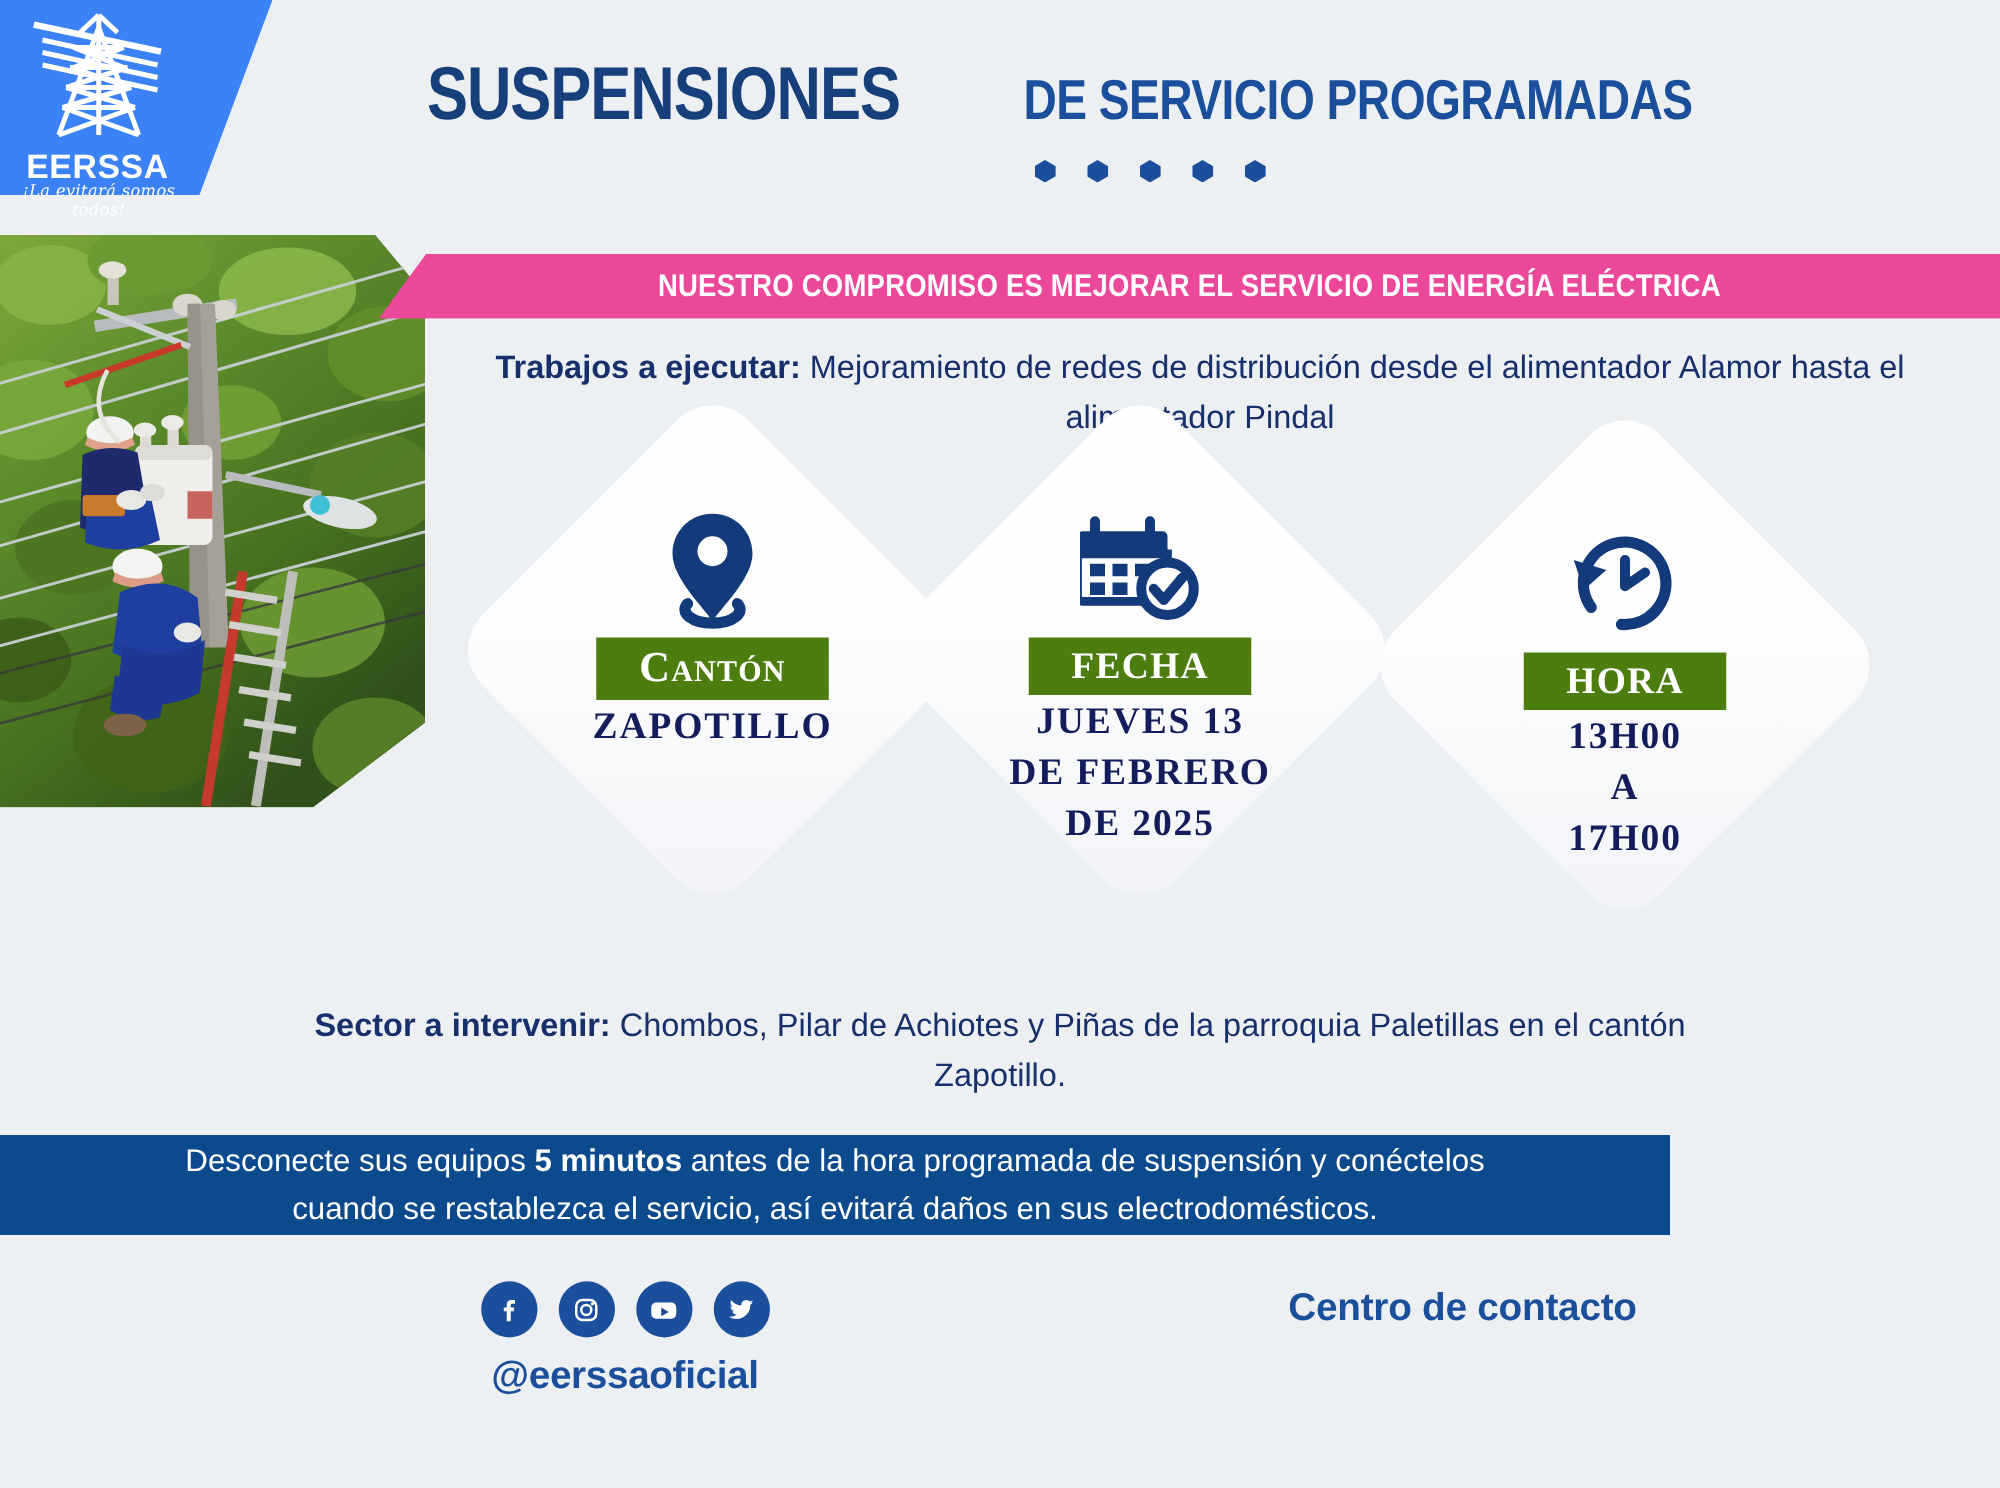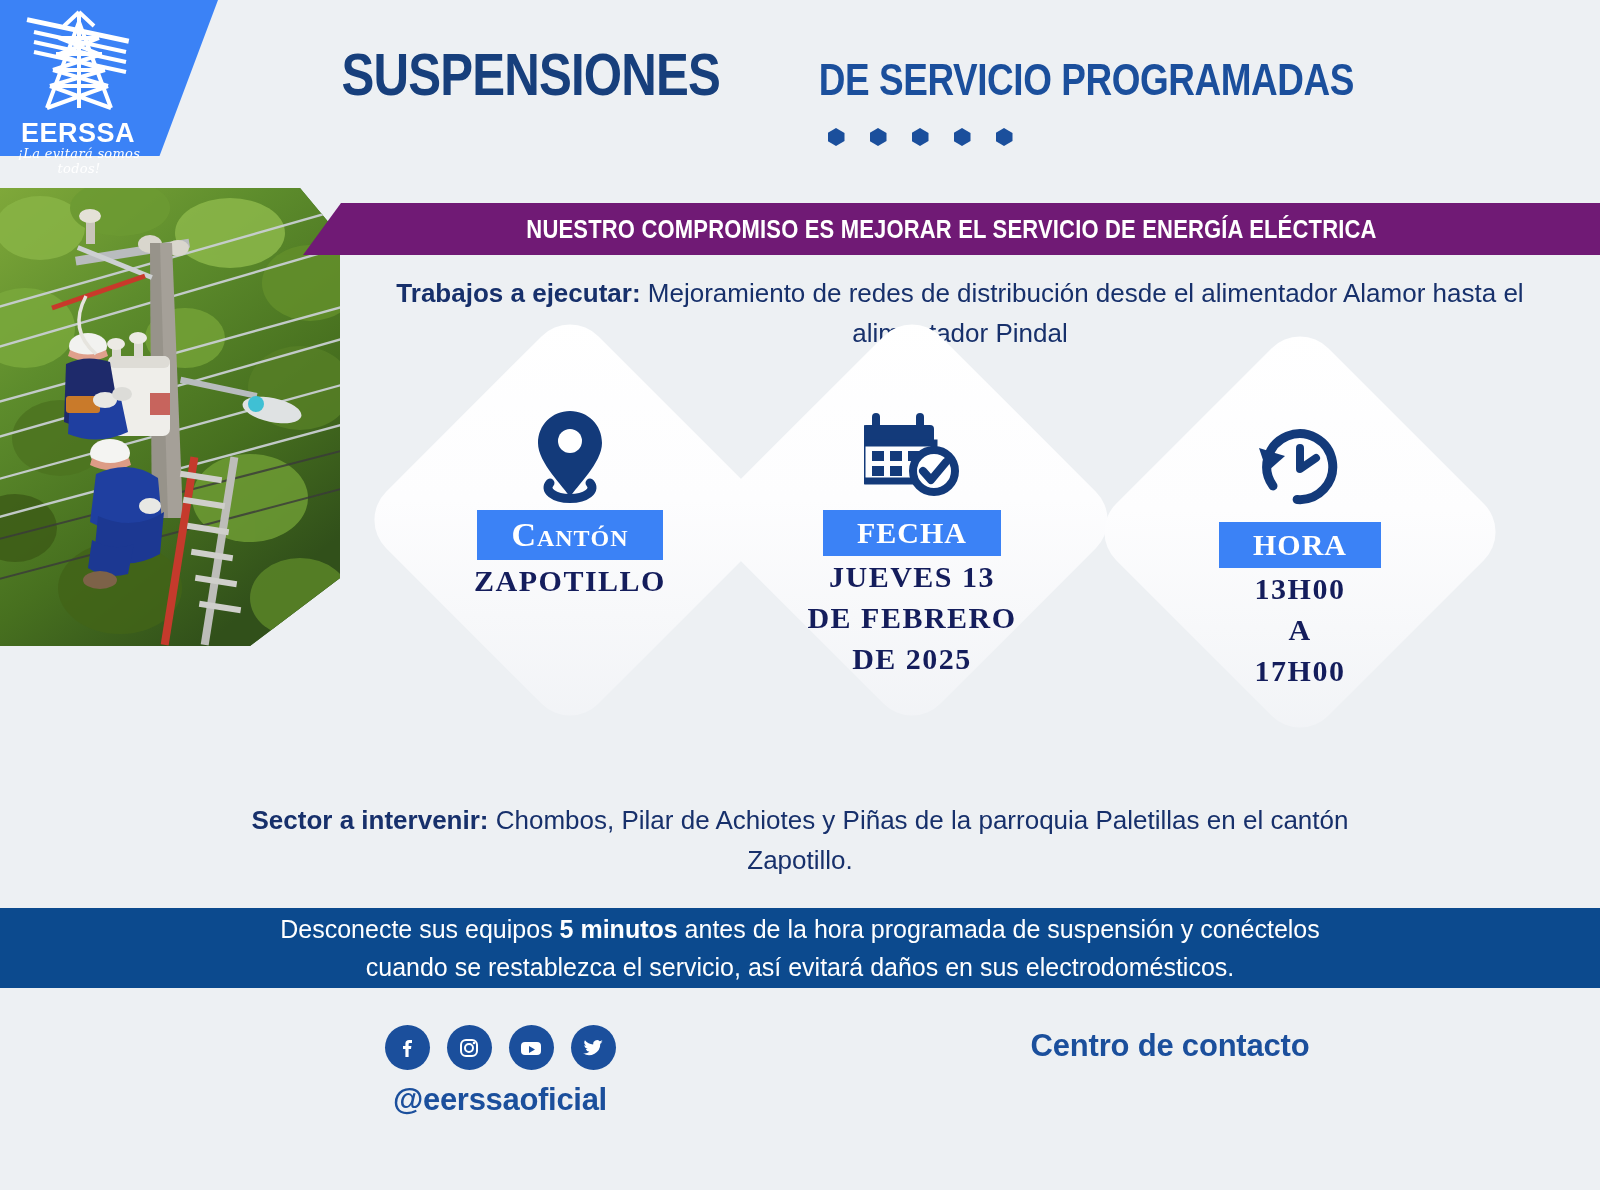--- a/index.html
+++ b/index.html
@@ -58,21 +58,21 @@
     transform-origin:center;margin-left:-6px;
   }
   .dots{position:absolute;left:300px;top:128px;width:1240px;
     display:flex;justify-content:center;gap:25px;}
   .dot{width:17px;height:18px;background:#1b4f9c;
     clip-path:polygon(50% 0,100% 28%,100% 72%,50% 100%,0 72%,0 28%);}
 
   
   .banner{
     position:absolute;left:303px;top:203px;width:1297px;height:52px;
-    background:#701a75;
+    background:#ec4899;
     clip-path:polygon(38px 0,1297px 0,1297px 52px,0 52px);
     z-index:5;
     text-align:right;
   }
   .banner span{
     position:absolute;left:0;top:0;width:1297px;height:52px;
     display:flex;align-items:center;justify-content:center;
     color:#fff;font-weight:bold;font-size:25px;letter-spacing:.2px;
     font-family:"Liberation Sans Narrow","Liberation Sans",sans-serif;
     transform:scaleX(.88);
@@ -93,41 +93,41 @@
     transform:rotate(45deg);border-radius:40px;
     background:linear-gradient(135deg,#ffffff 0%,#fdfdfe 45%,#f1f3f6 100%);
   }
   .card-1{left:420px;top:10px;}
   .card-2{left:762px;top:10px;}
   .card-3{left:1150px;top:22px;}
 
   .card-content{position:absolute;left:-60px;top:30px;width:420px;text-align:center;}
   .icon-wrap{height:110px;display:flex;align-items:center;justify-content:center;}
   .pill{
-    display:inline-block;background:#3b82f6;color:#fff;
+    display:inline-block;background:#4d7c0f;color:#fff;
     padding:6px 34px;font-family:"Liberation Serif",serif;
     font-weight:bold;font-size:30px;letter-spacing:1px;
   }
   .pill.sc{font-variant:small-caps;font-size:34px;}
   .card-value{
     color:#141d5c;font-weight:bold;
     font-family:"Liberation Serif",serif;font-size:30px;
     letter-spacing:1.5px;line-height:41px;
   }
 
   
   .sector{
     position:absolute;left:200px;top:800px;width:1200px;
     text-align:center;color:#17306b;font-size:26px;line-height:40px;
   }
   .sector b{font-weight:bold;}
 
   
   .warn{
-    position:absolute;left:0;top:908px;width:1600px;height:80px;
+    position:absolute;left:0;top:908px;width:1336px;height:80px;
     background:#0c4a8e;display:flex;align-items:center;justify-content:center;
   }
   .warn p{
     margin:0;color:#fff;font-size:25px;line-height:38px;text-align:center;
     font-family:"Liberation Sans Narrow","Liberation Sans",sans-serif;
   }
   .warn b{font-weight:bold;}
 
   
   .social{position:absolute;left:380px;top:1025px;width:240px;}

